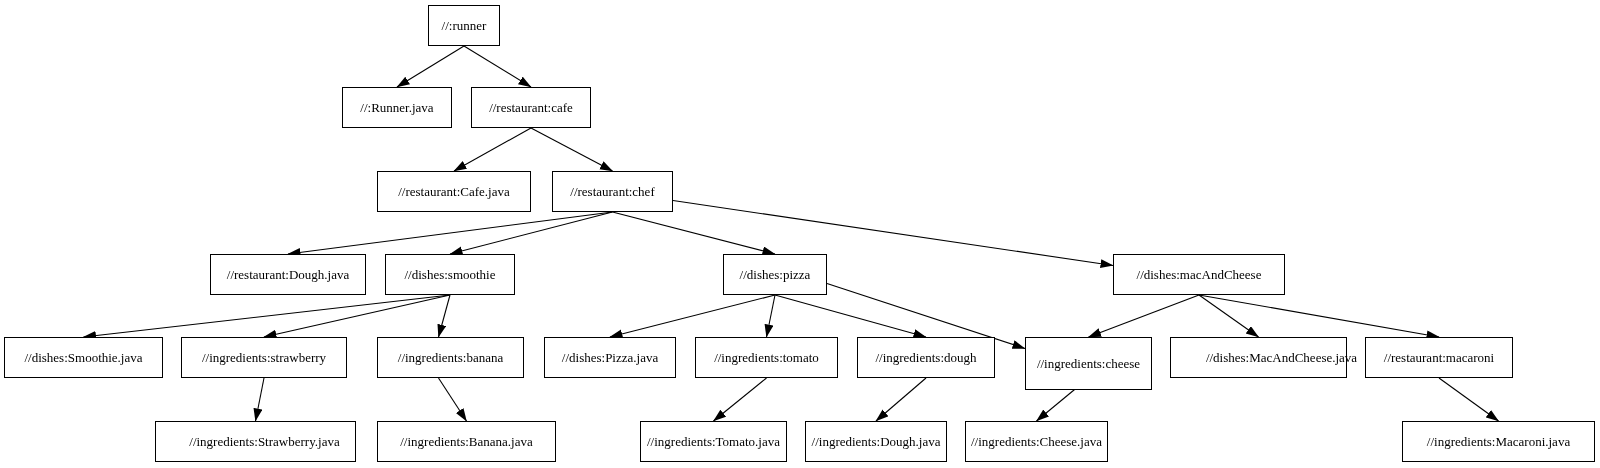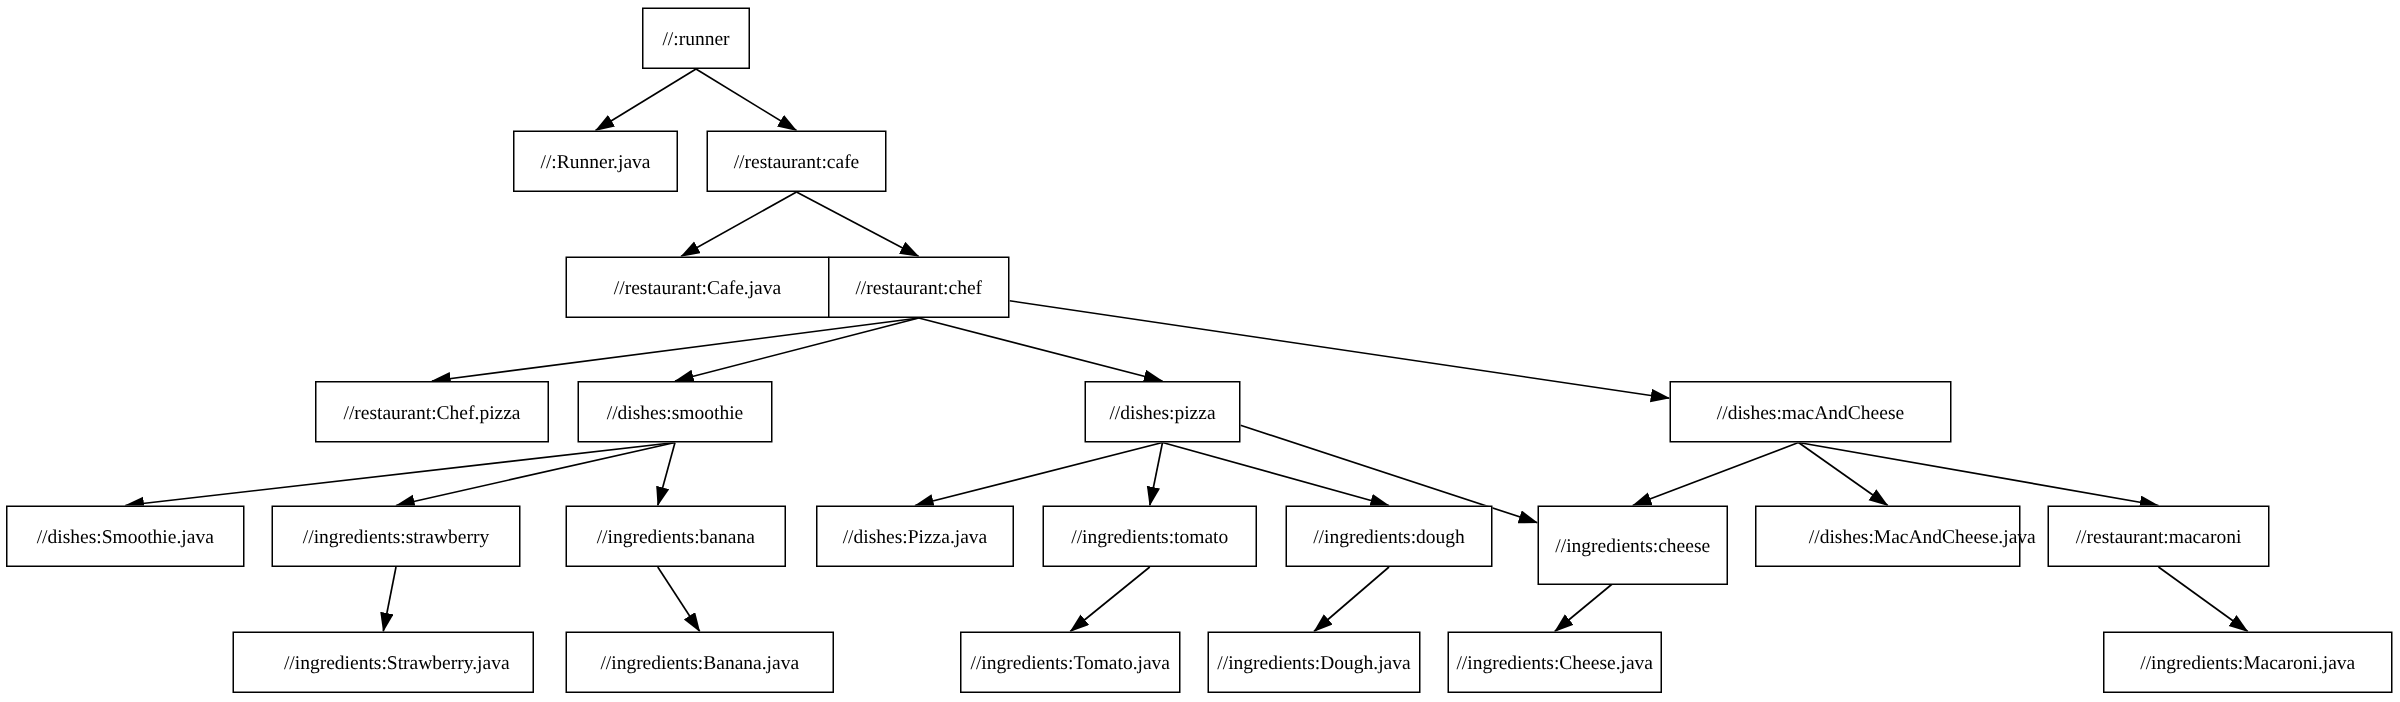--- a/index.html
+++ b/index.html
@@ -79,36 +79,36 @@
   <div id="node-layer">
       <div class="node" style="left: 428px; top: 5px; width: 72px; height: 41px;">
         <span>//:runner</span>
       </div>
       <div class="node" style="left: 342px; top: 87px; width: 110px; height: 41px;">
         <span>//:Runner.java</span>
       </div>
       <div class="node" style="left: 471px; top: 87px; width: 120px; height: 41px;">
         <span>//restaurant:cafe</span>
       </div>
-      <div class="node" style="left: 377px; top: 171px; width: 176px; height: 41px;">
+      <div class="node" style="left: 377px; top: 171px; width: 154px; height: 41px;">
         <span>//restaurant:Cafe.java</span>
       </div>
       <div class="node" style="left: 552px; top: 171px; width: 121px; height: 41px;">
         <span>//restaurant:chef</span>
       </div>
       <div class="node" style="left: 210px; top: 254px; width: 156px; height: 41px;">
-        <span>//restaurant:Chef.pizza</span>
+        <span>//restaurant:Dough.java</span>
       </div>
       <div class="node" style="left: 385px; top: 254px; width: 130px; height: 41px;">
         <span>//dishes:smoothie</span>
       </div>
       <div class="node" style="left: 723px; top: 254px; width: 104px; height: 41px;">
         <span>//dishes:pizza</span>
       </div>
-      <div class="node" style="left: 1113px; top: 254px; width: 188px; height: 41px;">
+      <div class="node" style="left: 1113px; top: 254px; width: 172px; height: 41px;">
         <span>//dishes:macAndCheese</span>
       </div>
       <div class="node" style="left: 4px; top: 337px; width: 159px; height: 41px;">
         <span>//dishes:Smoothie.java</span>
       </div>
       <div class="node" style="left: 181px; top: 337px; width: 166px; height: 41px;">
         <span>//ingredients:strawberry</span>
       </div>
       <div class="node" style="left: 377px; top: 337px; width: 147px; height: 41px;">
         <span>//ingredients:banana</span>

